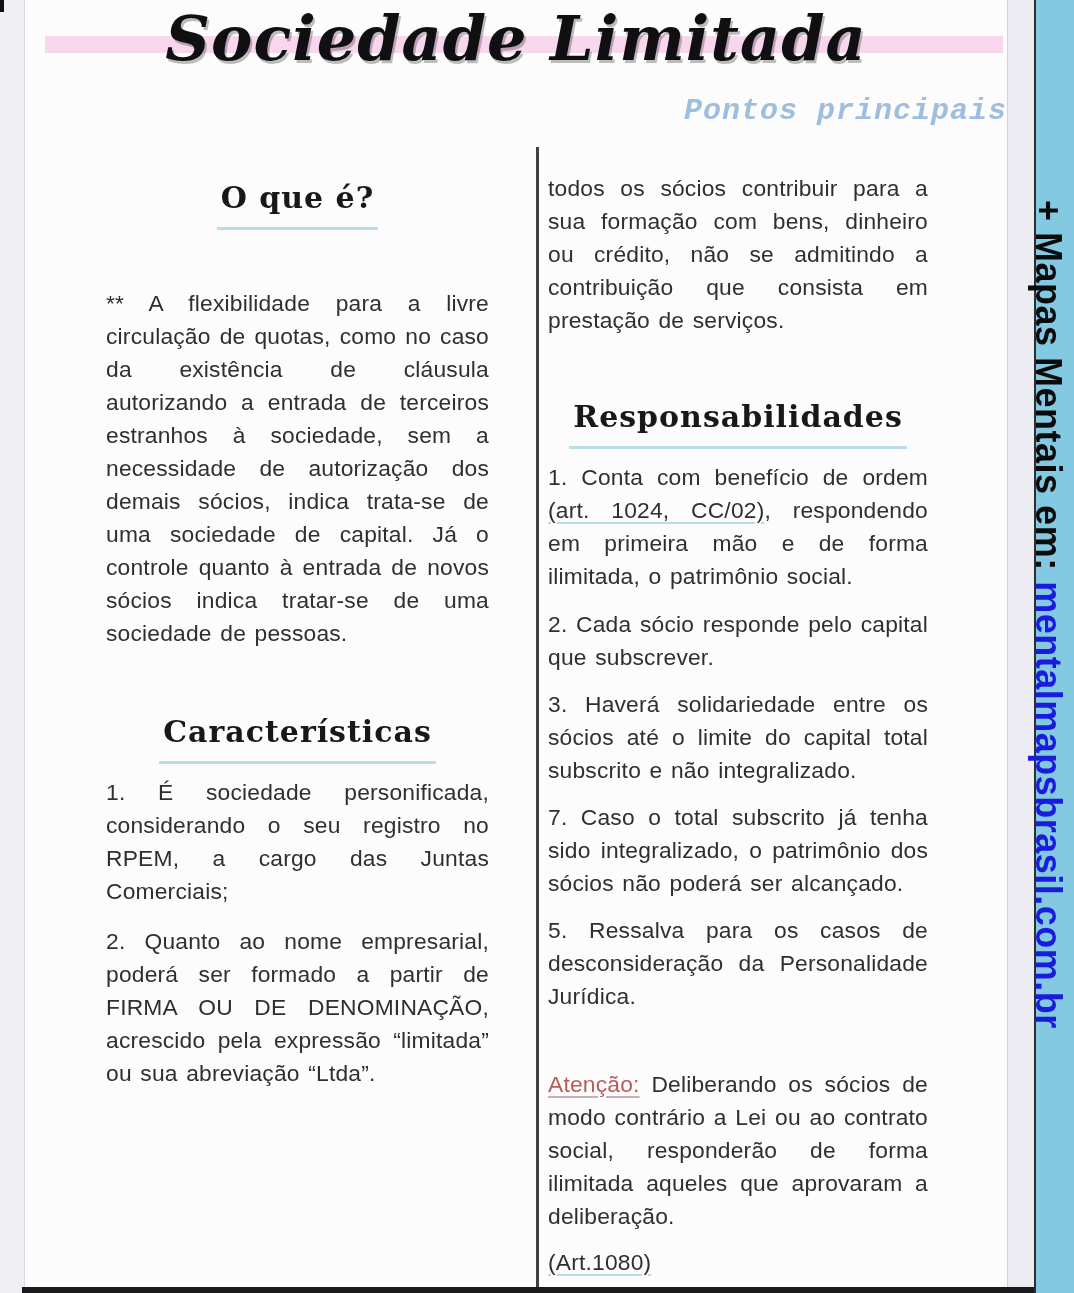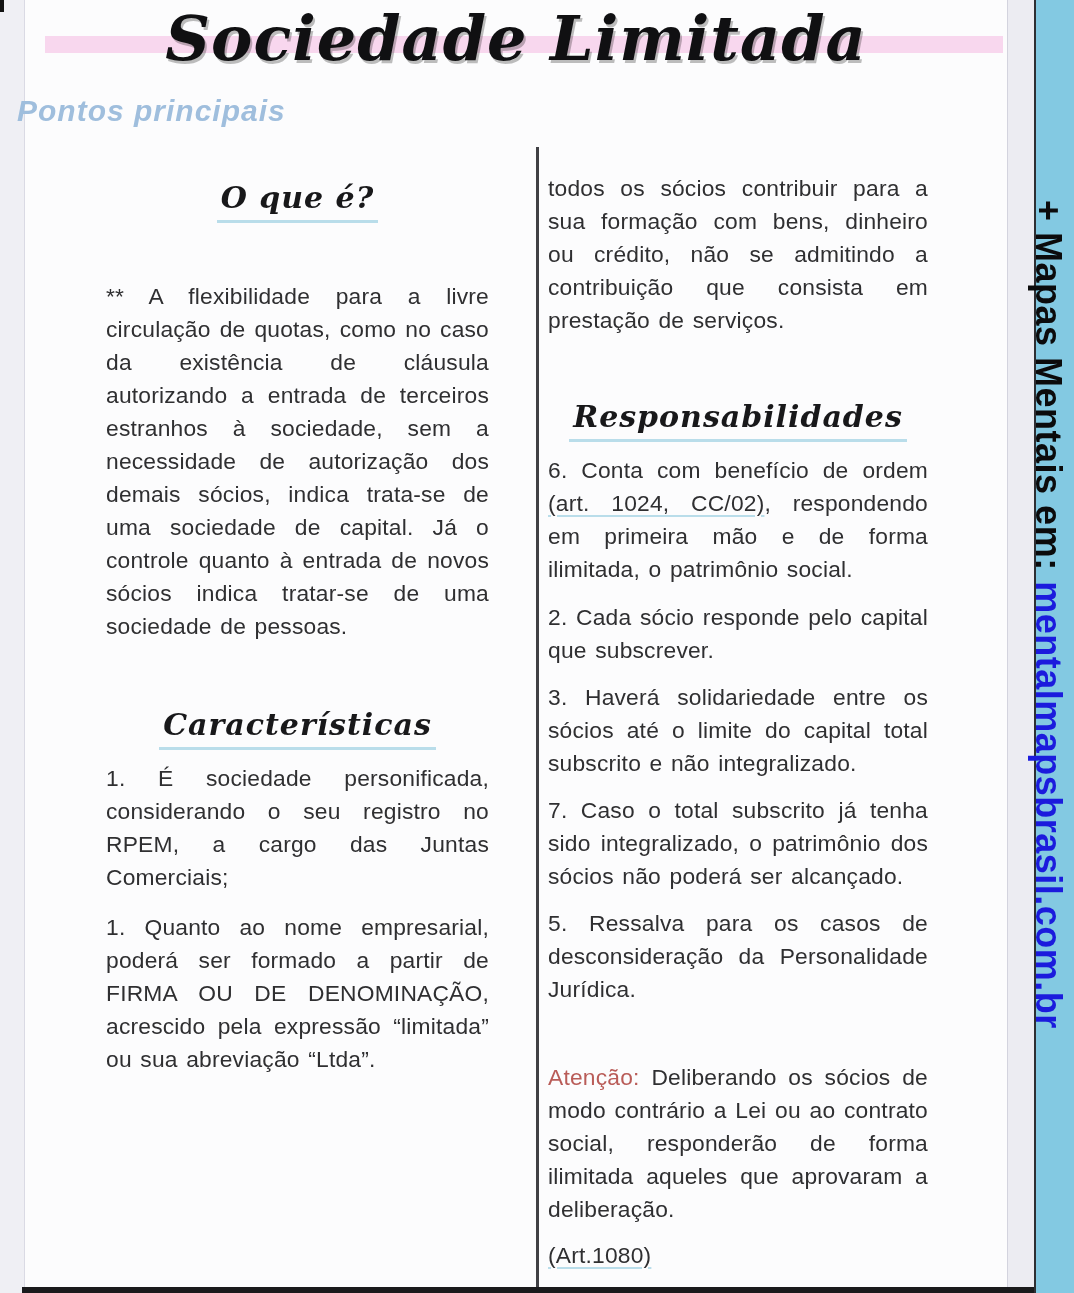--- a/index.html
+++ b/index.html
@@ -20,44 +20,44 @@
                   font-weight:bold; font-size:36px; letter-spacing:.5px; color:#0B0B0C; }
   .sidebar-text .url { color:var(--url-blue,#1B1BDD); }
 
   .pink-bar { position:absolute; left:45px; top:36px; width:958px; height:17px;
               background:var(--highlight-pink,#F8D7EE); }
 
   .title { position:absolute; left:25px; top:2px; width:982px; text-align:center;
            font-family:"DejaVu Serif", serif; font-style:italic; font-weight:bold;
            font-size:62px; letter-spacing:1px; color:#101012;
            text-shadow:2px 3px 0 rgba(20,20,20,.28); }
-  .subtitle { position:absolute; left:17px; top:94px; width:982px; text-align:left;
-              font-family:Liberation Sans, sans-serif; font-style:italic; font-weight:bold;
+  .subtitle { position:absolute; left:25px; top:94px; width:982px; text-align:right;
+              font-family:Liberation Mono, monospace; font-style:italic; font-weight:bold;
               font-size:30px; letter-spacing:1px; color:var(--subtitle-blue,#9FBEDD); }
 
   .divider     { position:absolute; left:536px; top:147px; width:3px; height:1141px; background:#404044; }
   .bottom-line { position:absolute; left:22px; top:1287px; width:1014px; height:6px; background:#1A1A1C; }
 
   .col { position:absolute; color:var(--ink-black,#2F2F31); }
   .col-left  { left:106px; top:180px; width:383px; }
   .col-right { left:548px; top:172px; width:380px; }
 
   .sec-head { text-align:center; }
   .sec-head span { display:inline-block; font-family:"DejaVu Serif", serif;
-                   font-style:italic; font-weight:bold; font-size:30px; letter-spacing:1px;
-                   color:#18181A; padding:0 4px 5px 4px;
+                   font-weight:bold; font-size:30px; letter-spacing:1px;
+                   color:#18181A; padding:0 4px 12px 4px;
                    border-bottom:3px solid var(--heading-underline-blue,#B9DDEA); }
 
   .body-text { font-size:22.8px; line-height:33px; letter-spacing:.2px; word-spacing:2px;
                text-align:justify; color:var(--ink-black,#2F2F31); }
 
   .ref-underline { text-decoration:underline; text-decoration-color:var(--heading-underline-blue,#B9DDEA);
                    text-decoration-thickness:2px; text-underline-offset:4px; }
   .attn { color:var(--attention-red,#B95C58);
-          text-decoration-color:#C9AFB4;
+          text-decoration:underline; text-decoration-color:#C9AFB4;
           text-decoration-thickness:2px; text-underline-offset:4px; }
 </style>
 </head>
 <body>
 
 <div class="canvas">
 
   <div class="paper"></div>
   <div class="left-strip"></div>
   <div class="corner-mark"></div>
@@ -72,30 +72,30 @@
 
   <div class="col col-left">
     <div class="sec-head">
       <span>O que é?</span>
     </div>
     <p class="body-text" style="margin-top:57px">** A flexibilidade para a livre circulação de quotas, como no caso da existência de cláusula autorizando a entrada de terceiros estranhos à sociedade, sem a necessidade de autorização dos demais sócios, indica trata-se de uma sociedade de capital. Já o controle quanto à entrada de novos sócios indica tratar-se de uma sociedade de pessoas.</p>
     <div class="sec-head" style="margin-top:64px">
       <span>Características</span>
     </div>
     <p class="body-text" style="margin-top:12px">1. É sociedade personificada, considerando o seu registro no RPEM, a cargo das Juntas Comerciais;</p>
-    <p class="body-text" style="margin-top:17px">1. Quanto ao nome empresarial, poderá ser formado a partir de FIRMA OU DE DENOMINAÇÃO, acrescido pela expressão “limitada” ou sua abreviação “Ltda”.</p>
+    <p class="body-text" style="margin-top:17px">2. Quanto ao nome empresarial, poderá ser formado a partir de FIRMA OU DE DENOMINAÇÃO, acrescido pela expressão “limitada” ou sua abreviação “Ltda”.</p>
 
   </div>
 
   <div class="col col-right">
     <p class="body-text">todos os sócios contribuir para a sua formação com bens, dinheiro ou crédito, não se admitindo a contribuição que consista em prestação de serviços.</p>
     <div class="sec-head" style="margin-top:62px">
       <span>Responsabilidades</span>
     </div>
-    <p class="body-text" style="margin-top:12px"><span>6. Conta com benefício de ordem </span><span class="ref-underline">(art. 1024, CC/02)</span><span>, respondendo em primeira mão e de forma ilimitada, o patrimônio social.</span></p>
+    <p class="body-text" style="margin-top:12px"><span>1. Conta com benefício de ordem </span><span class="ref-underline">(art. 1024, CC/02)</span><span>, respondendo em primeira mão e de forma ilimitada, o patrimônio social.</span></p>
     <p class="body-text" style="margin-top:15px">2. Cada sócio responde pelo capital que subscrever.</p>
     <p class="body-text" style="margin-top:14px">3. Haverá solidariedade entre os sócios até o limite do capital total subscrito e não integralizado.</p>
     <p class="body-text" style="margin-top:14px">7. Caso o total subscrito já tenha sido integralizado, o patrimônio dos sócios não poderá ser alcançado.</p>
     <p class="body-text" style="margin-top:14px">5. Ressalva para os casos de desconsideração da Personalidade Jurídica.</p>
     <p class="body-text" style="margin-top:55px"><span class="attn">Atenção:</span><span> Deliberando os sócios de modo contrário a Lei ou ao contrato social, responderão de forma ilimitada aqueles que aprovaram a deliberação.</span></p>
     <p class="body-text" style="margin-top:13px"><span class="ref-underline">(Art.1080)</span></p>
   </div>
 
   <div class="sidebar">
     <div class="sidebar-text"><span>+ Mapas Mentais em: </span><span class="url">mentalmapsbrasil.com.br</span></div>

